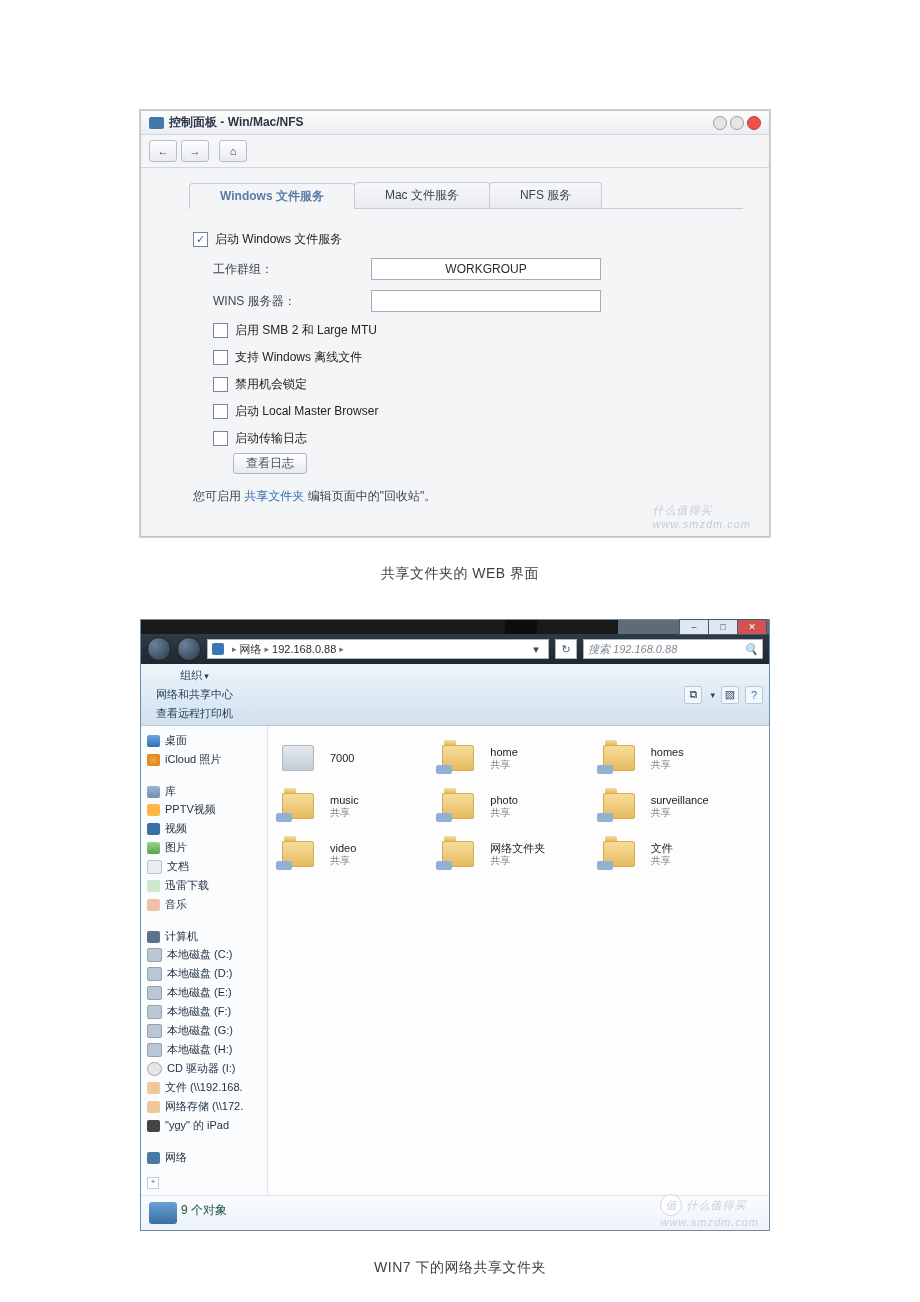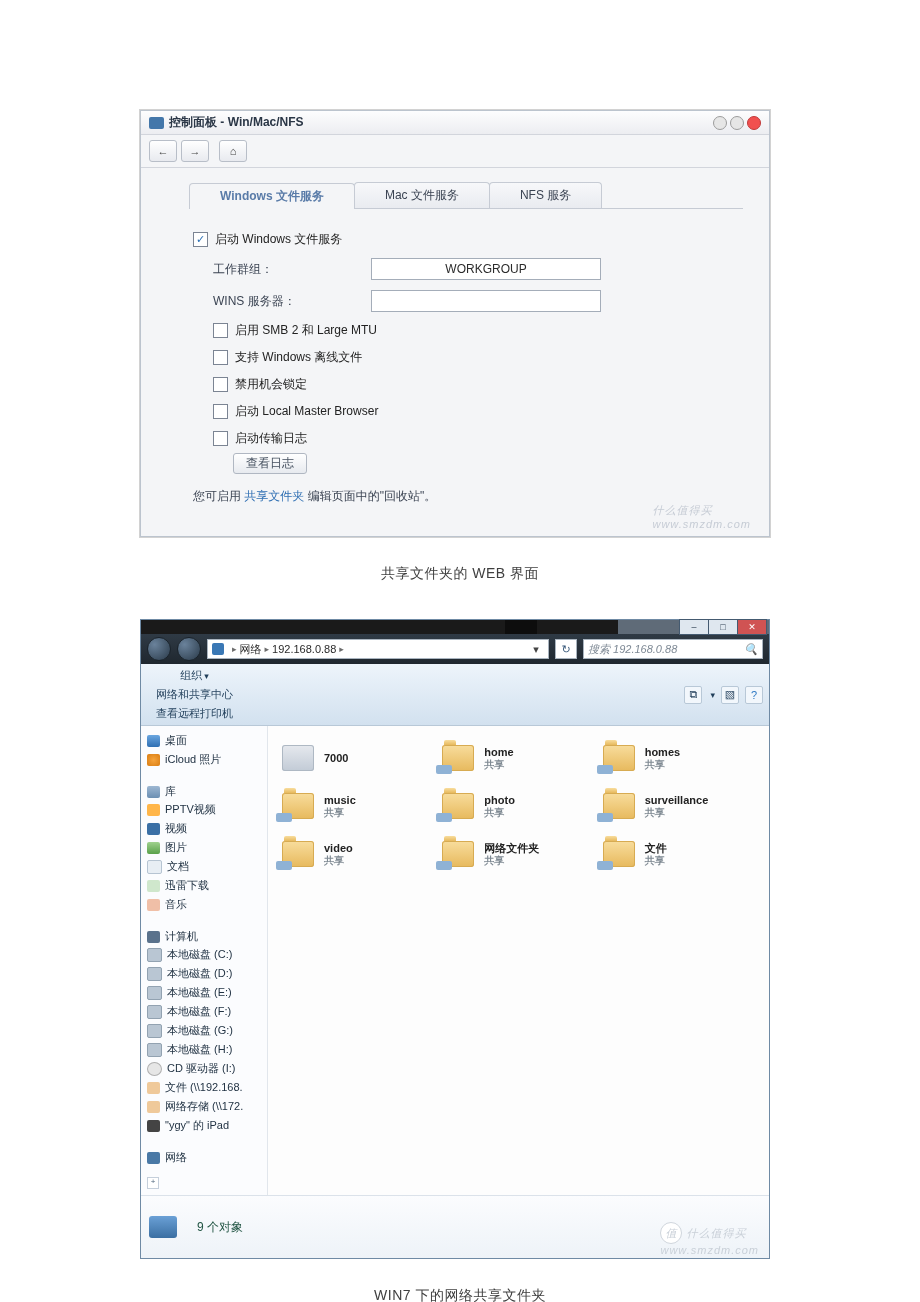--- a/index.html
+++ b/index.html
@@ -76,30 +76,30 @@
   .ic-dl   { background:#cfe7cc; }
   .ic-mus  { background:#f0bfa7; }
   .ic-comp { background:#5a728c; }
   .ic-vol  { background:#b9c6d3; border:1px solid #92a2b1; }
   .ic-cd   { background:#e6e6e6; border:1px solid #b0b0b0; border-radius:50%; }
   .ic-netd { background:#efc99a; }
   .ic-ipad { background:#444; }
   .ic-net  { background:#4a79a6; }
   .sec-head { display:flex; align-items:center; gap:5px; font-weight:normal; color:#234; margin-top:6px; }
   .folders { flex:1; padding:10px 14px; display:grid; grid-template-columns:repeat(3,1fr); grid-auto-rows:44px; gap:4px 8px; align-content:start; }
-  .fitem { display:flex; align-items:center; gap:10px;font-weight:bold; }
+  .fitem { display:flex; align-items:center; gap:16px; }
   .fico { width:32px; height:26px; position:relative; }
   .fico.folder { background:linear-gradient(#f8dd9d,#e7b95d); border-radius:3px; box-shadow:inset 0 0 0 1px #d7ab52; }
   .fico.folder::before { content:""; position:absolute; left:2px; top:-5px; width:12px; height:5px; background:linear-gradient(#f8dd9d,#e7b95d); border-radius:2px 2px 0 0; }
   .fico.folder.share::after { content:""; position:absolute; left:-6px; bottom:-3px; width:16px; height:9px; background:#8fb2d5; border-radius:2px; }
   .fico.hdd { background:linear-gradient(#e6e9ee,#c2cbd6); border-radius:3px; box-shadow:inset 0 0 0 1px #aeb8c3; }
   .ftxt { display:flex; flex-direction:column; line-height:1.15; }
   .fname { font-size:11px; color:#222; }
   .fsub  { font-size:10px; color:#7f8a93; }
-  .ex-status { display:flex; align-items:center; gap:20px; padding:20px 8px; border-top:1px solid #dbe2ea; background:linear-gradient(#fbfcfe,#eef3f8); font-size:12px; color:#254; position:relative; }
+  .ex-status { display:flex; gap:4px; padding:6px 8px; border-top:1px solid #dbe2ea; background:linear-gradient(#fbfcfe,#eef3f8); font-size:12px; color:#254; position:relative; }
   .stat-ico { width:28px; height:22px; background:linear-gradient(#6aa0d6,#3b6fa2); border-radius:3px; }
   .watermark2 { position:absolute; right:10px; bottom:2px; color:#c9d0d8; font-size:11px; font-style:italic; letter-spacing:1px; }
   .wm-badge { display:inline-block; width:20px; height:20px; border:1px solid #d0d6dd; border-radius:50%; background:#fff; text-align:center; line-height:20px; margin-right:4px; color:#c9d0d8; }
 </style>
 </head>
 <body>
 
 <div class="page">
   <div class="spacer-top"></div>
 

